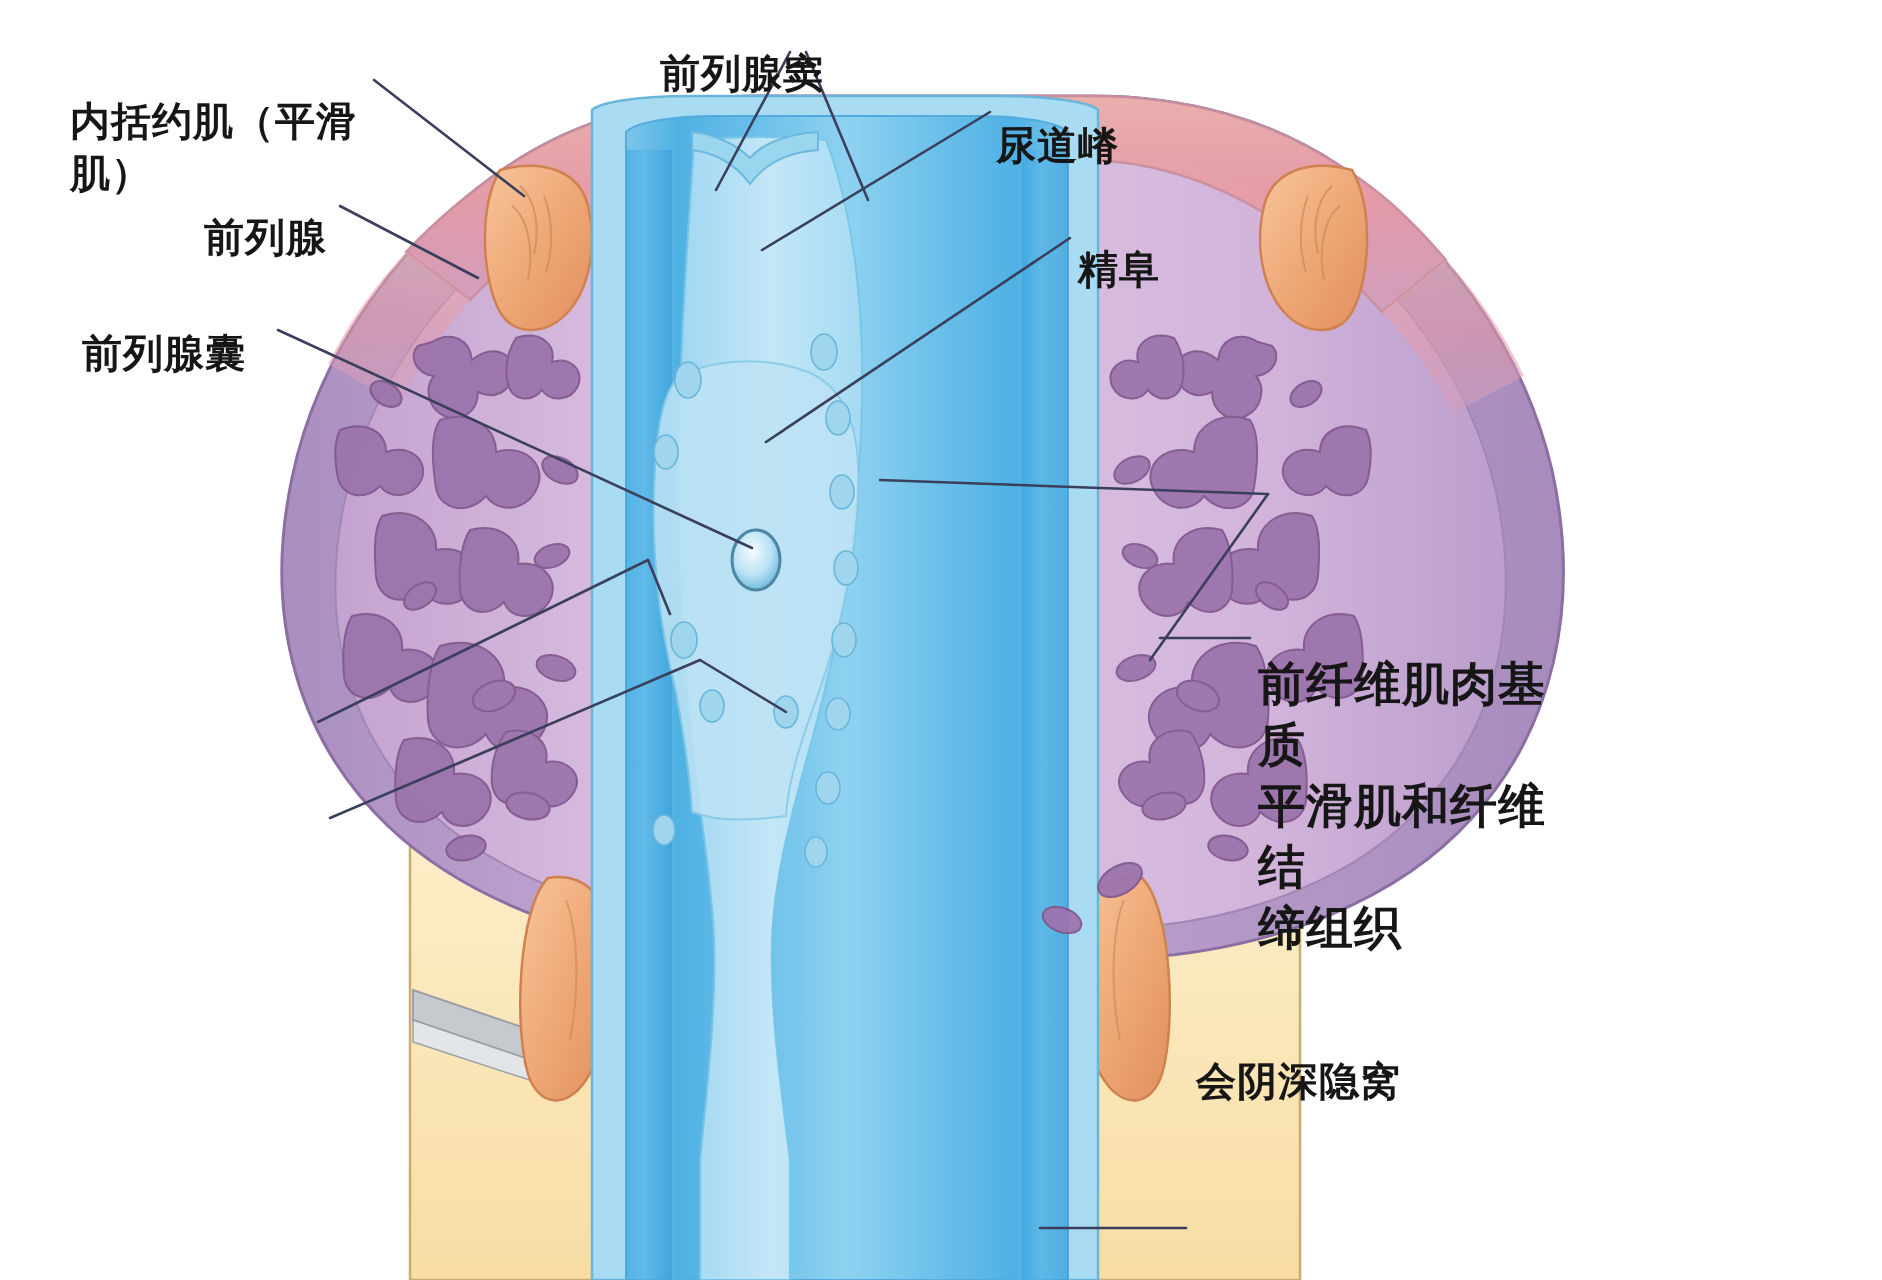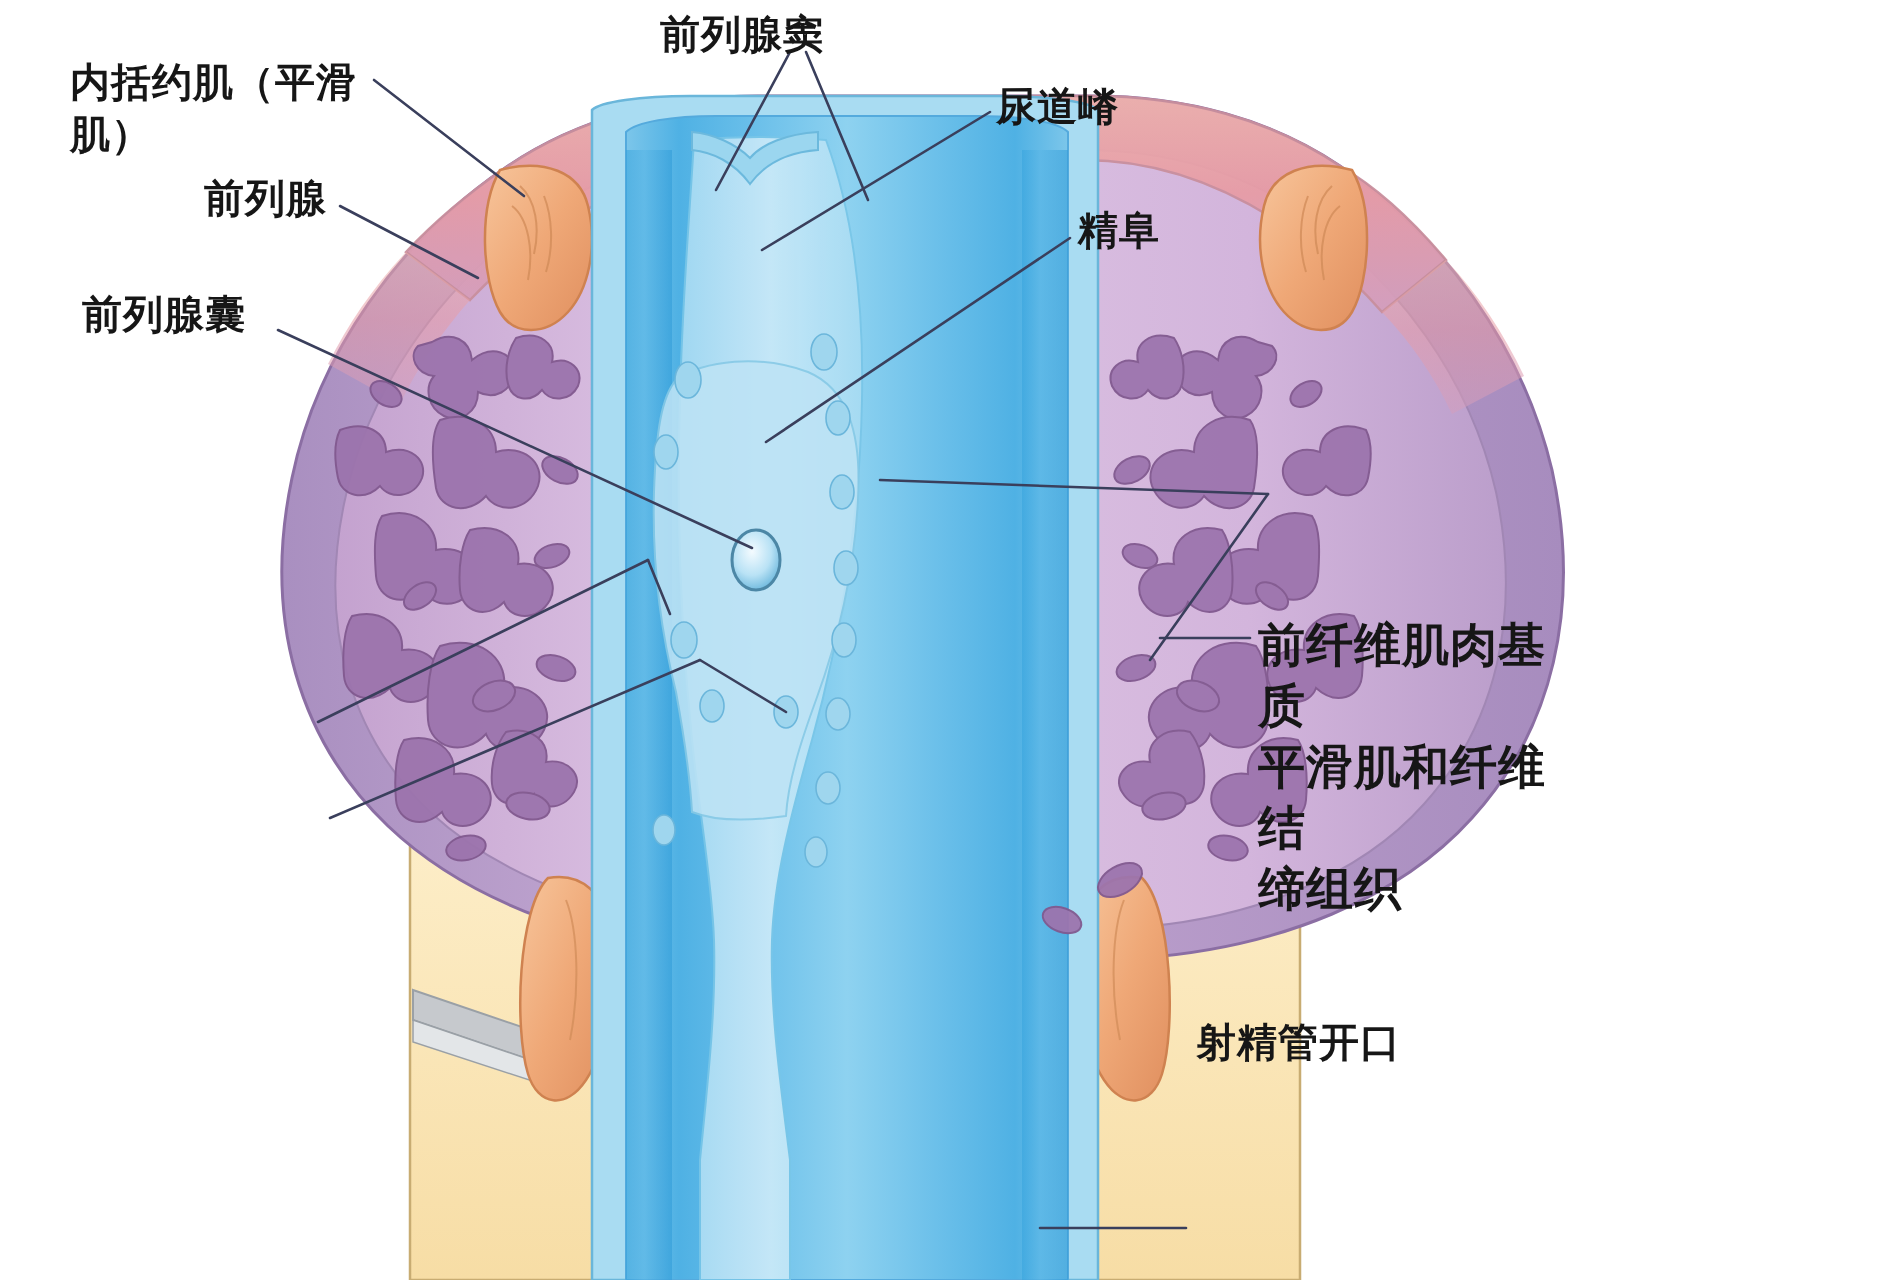--- a/index.html
+++ b/index.html
@@ -6,23 +6,24 @@
   html,body{margin:0;padding:0;background:#ffffff;}
   body{
     width:1882px;height:1280px;position:relative;overflow:hidden;
     font-family:"Liberation Serif","DejaVu Serif",serif;
     background:#ffffff;
   }
   #stage{position:absolute;inset:0;width:1882px;height:1280px;}
   svg.art{position:absolute;left:0;top:0;width:1882px;height:1280px;}
   .lbl{
     position:absolute;color:#161616;font-weight:700;
-    font-family:Liberation Sans, sans-serif;
+    font-family:Liberation Serif, serif;
     font-size:40px;line-height:1.30;letter-spacing:1px;
     white-space:pre-line;
+    margin-top:40px;
   }
   .lbl.sm{font-size:47px;}
   
   #lb-sphincter{left:70px;top:56px;width:330px;}
   #lb-prostate{left:204px;top:172px;}
   #lb-capsule{left:82px;top:288px;}
   #lb-ductopen{left:74px;top:672px;width:280px;}
   #lb-ejacopen{left:104px;top:828px;}
   #lb-sinus{left:660px;top:8px;}
   #lb-crest{left:996px;top:80px;}
@@ -335,15 +336,15 @@
   <div class="lbl" id="lb-sphincter">内括约肌（平滑
 肌）</div>
   <div class="lbl" id="lb-prostate">前列腺</div>
   <div class="lbl" id="lb-capsule">前列腺囊</div>
   <div class="lbl" id="lb-sinus">前列腺窦</div>
   <div class="lbl" id="lb-crest">尿道嵴</div>
   <div class="lbl" id="lb-colliculus">精阜</div>
   <div class="lbl sm" id="lb-stroma">前纤维肌肉基质
 平滑肌和纤维结
 缔组织</div>
-  <div class="lbl" id="lb-recess">射精管开口</div>
+  <div class="lbl" id="lb-recess">会阴深隐窝</div>
 
 </div>
 
 </body></html>

